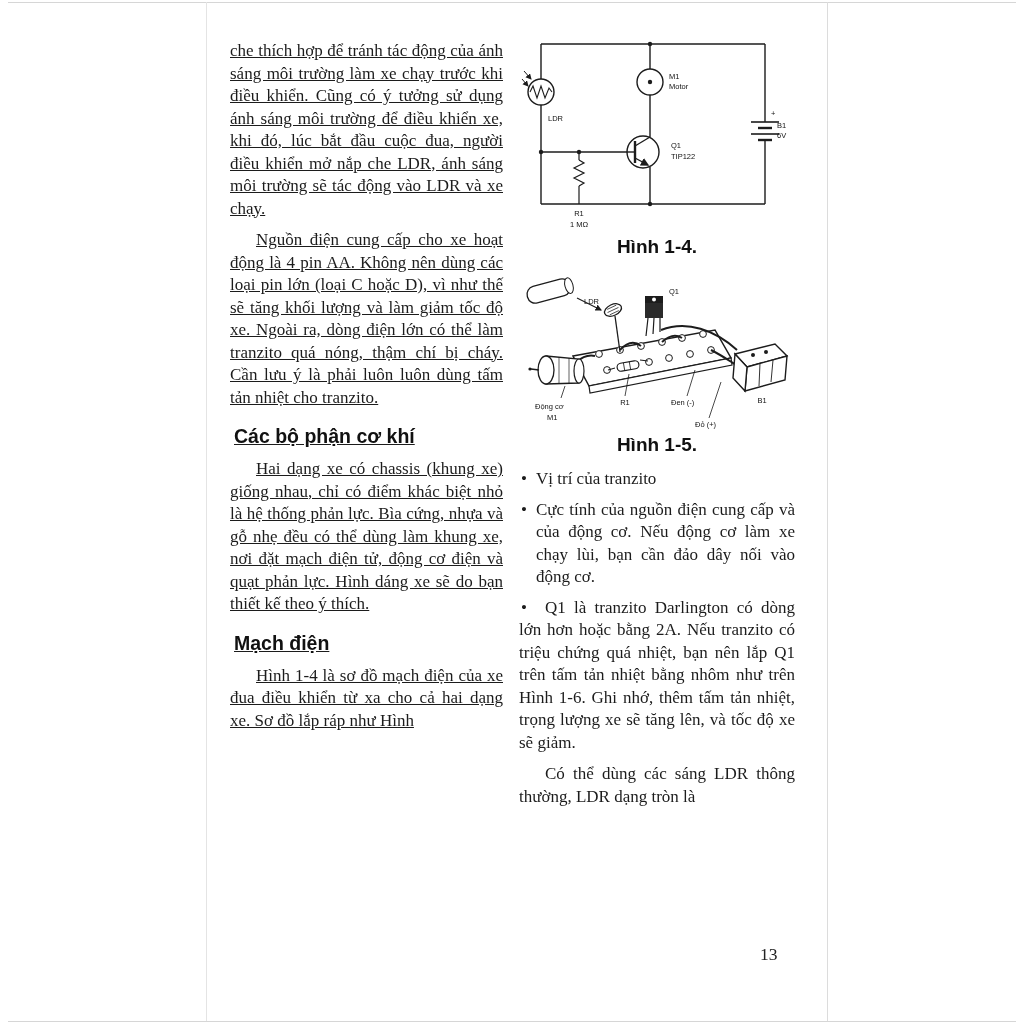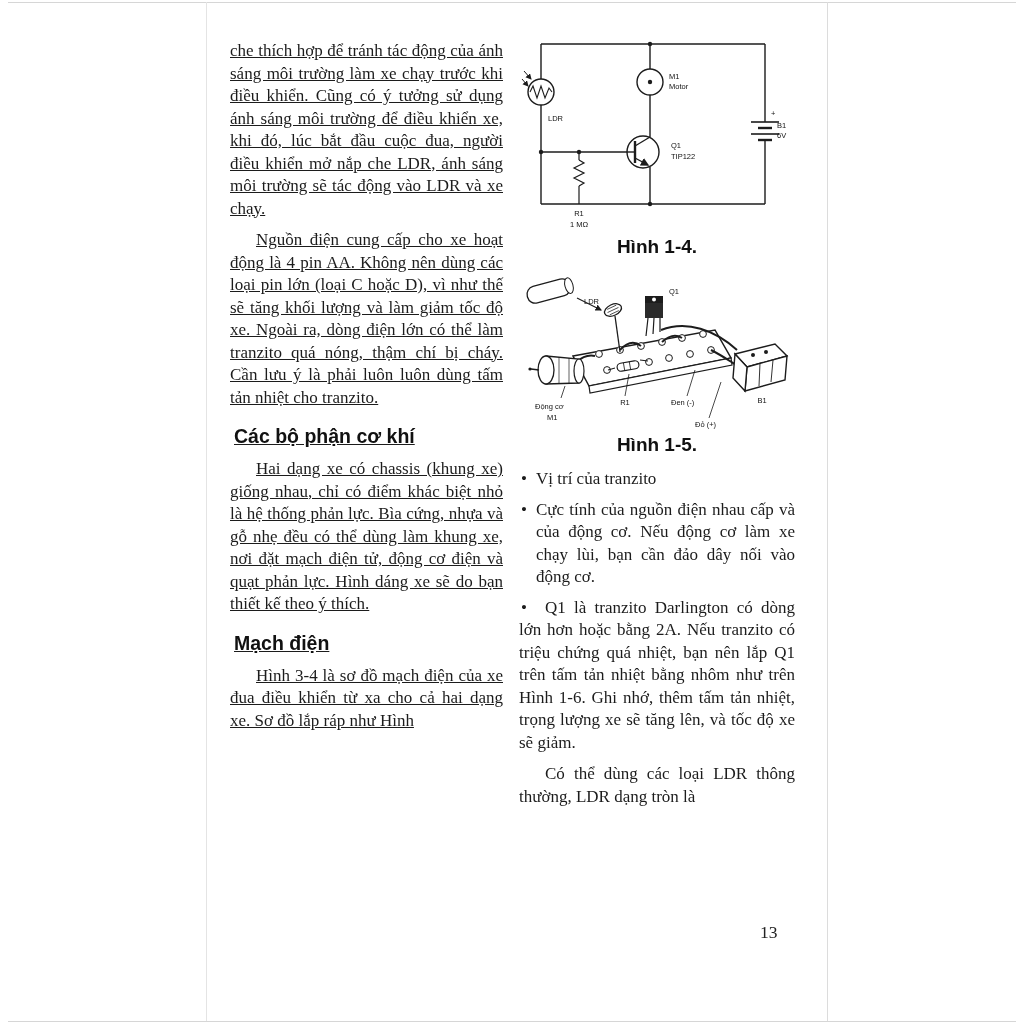--- a/index.html
+++ b/index.html
@@ -31,40 +31,40 @@
     text-align:center;margin:2px 0 12px 0;color:#111;
   }
   .fig-label{font-family:"Liberation Sans", sans-serif;font-size:7.5px;fill:#111;}
 
   .bullet-item{position:relative;padding-left:17px;margin:0 0 8px 0;
     font-size:17px;line-height:22.5px;text-align:justify;}
   .bullet-dot{position:absolute;left:2px;top:0;}
   .bullet-list{margin:2px 0 4px 0;}
 
   .page-number{
-    position:absolute;left:760px;top:922px;font-size:17.5px;color:#222;
+    position:absolute;left:760px;top:944px;font-size:17.5px;color:#222;
   }
 </style>
 </head>
 <body>
 
 <div class="page">
 
   <div class="scan-edge scan-top"></div>
   <div class="scan-edge scan-bottom"></div>
   <div class="scan-edge scan-left"></div>
   <div class="scan-edge scan-right"></div>
 
   <div class="col-left">
     <p class="body-text">che thích hợp để tránh tác động của ánh sáng môi trường làm xe chạy trước khi điều khiển. Cũng có ý tưởng sử dụng ánh sáng môi trường để điều khiển xe, khi đó, lúc bắt đầu cuộc đua, người điều khiển mở nắp che LDR, ánh sáng môi trường sẽ tác động vào LDR và xe chạy.</p>
     <p class="body-text indent">Nguồn điện cung cấp cho xe hoạt động là 4 pin AA. Không nên dùng các loại pin lớn (loại C hoặc D), vì như thế sẽ tăng khối lượng và làm giảm tốc độ xe. Ngoài ra, dòng điện lớn có thể làm tranzito quá nóng, thậm chí bị cháy. Cần lưu ý là phải luôn luôn dùng tấm tản nhiệt cho tranzito.</p>
     <h2 class="sec-head">Các bộ phận cơ khí</h2>
     <p class="body-text indent">Hai dạng xe có chassis (khung xe) giống nhau, chỉ có điểm khác biệt nhỏ là hệ thống phản lực. Bìa cứng, nhựa và gỗ nhẹ đều có thể dùng làm khung xe, nơi đặt mạch điện tử, động cơ điện và quạt phản lực. Hình dáng xe sẽ do bạn thiết kế theo ý thích.</p>
     <h2 class="sec-head">Mạch điện</h2>
-    <p class="body-text indent">Hình 3-4 là sơ đồ mạch điện của xe đua điều khiển từ xa cho cả hai dạng xe. Sơ đồ lắp ráp như Hình</p>
+    <p class="body-text indent">Hình 1-4 là sơ đồ mạch điện của xe đua điều khiển từ xa cho cả hai dạng xe. Sơ đồ lắp ráp như Hình</p>
   </div>
 
   <div class="col-right">
 
     <div class="fig">
       <svg width="272" height="200" viewBox="0 0 272 200">
         <defs>
           <marker id="ah" markerWidth="7" markerHeight="7" refX="5" refY="3" orient="auto">
             <path d="M0,0 L6,3 L0,6 Z" fill="#1c1c1c"></path>
           </marker>
@@ -235,25 +235,25 @@
     </div>
 
 
     <div class="bullet-list">
       <div class="bullet-item">
         <span class="bullet-dot">•</span>
         <span>Vị trí của tranzito</span>
       </div>
       <div class="bullet-item">
         <span class="bullet-dot">•</span>
-        <span>Cực tính của nguồn điện nhau cấp và của động cơ. Nếu động cơ làm xe chạy lùi, bạn cần đảo dây nối vào động cơ.</span>
+        <span>Cực tính của nguồn điện cung cấp và của động cơ. Nếu động cơ làm xe chạy lùi, bạn cần đảo dây nối vào động cơ.</span>
       </div>
       <div class="bullet-item">
         <span class="bullet-dot">•</span>
       </div>
     </div>
 
     <p class="body-text indent">Q1 là tranzito Darlington có dòng lớn hơn hoặc bằng 2A. Nếu tranzito có triệu chứng quá nhiệt, bạn nên lắp Q1 trên tấm tản nhiệt bằng nhôm như trên Hình 1-6. Ghi nhớ, thêm tấm tản nhiệt, trọng lượng xe sẽ tăng lên, và tốc độ xe sẽ giảm.</p>
-    <p class="body-text indent">Có thể dùng các loại LDR thông thường, LDR dạng tròn là</p>
+    <p class="body-text indent">Có thể dùng các sáng LDR thông thường, LDR dạng tròn là</p>
   </div>
 
   <div class="page-number">13</div>
 </div>
 
 </body></html>

